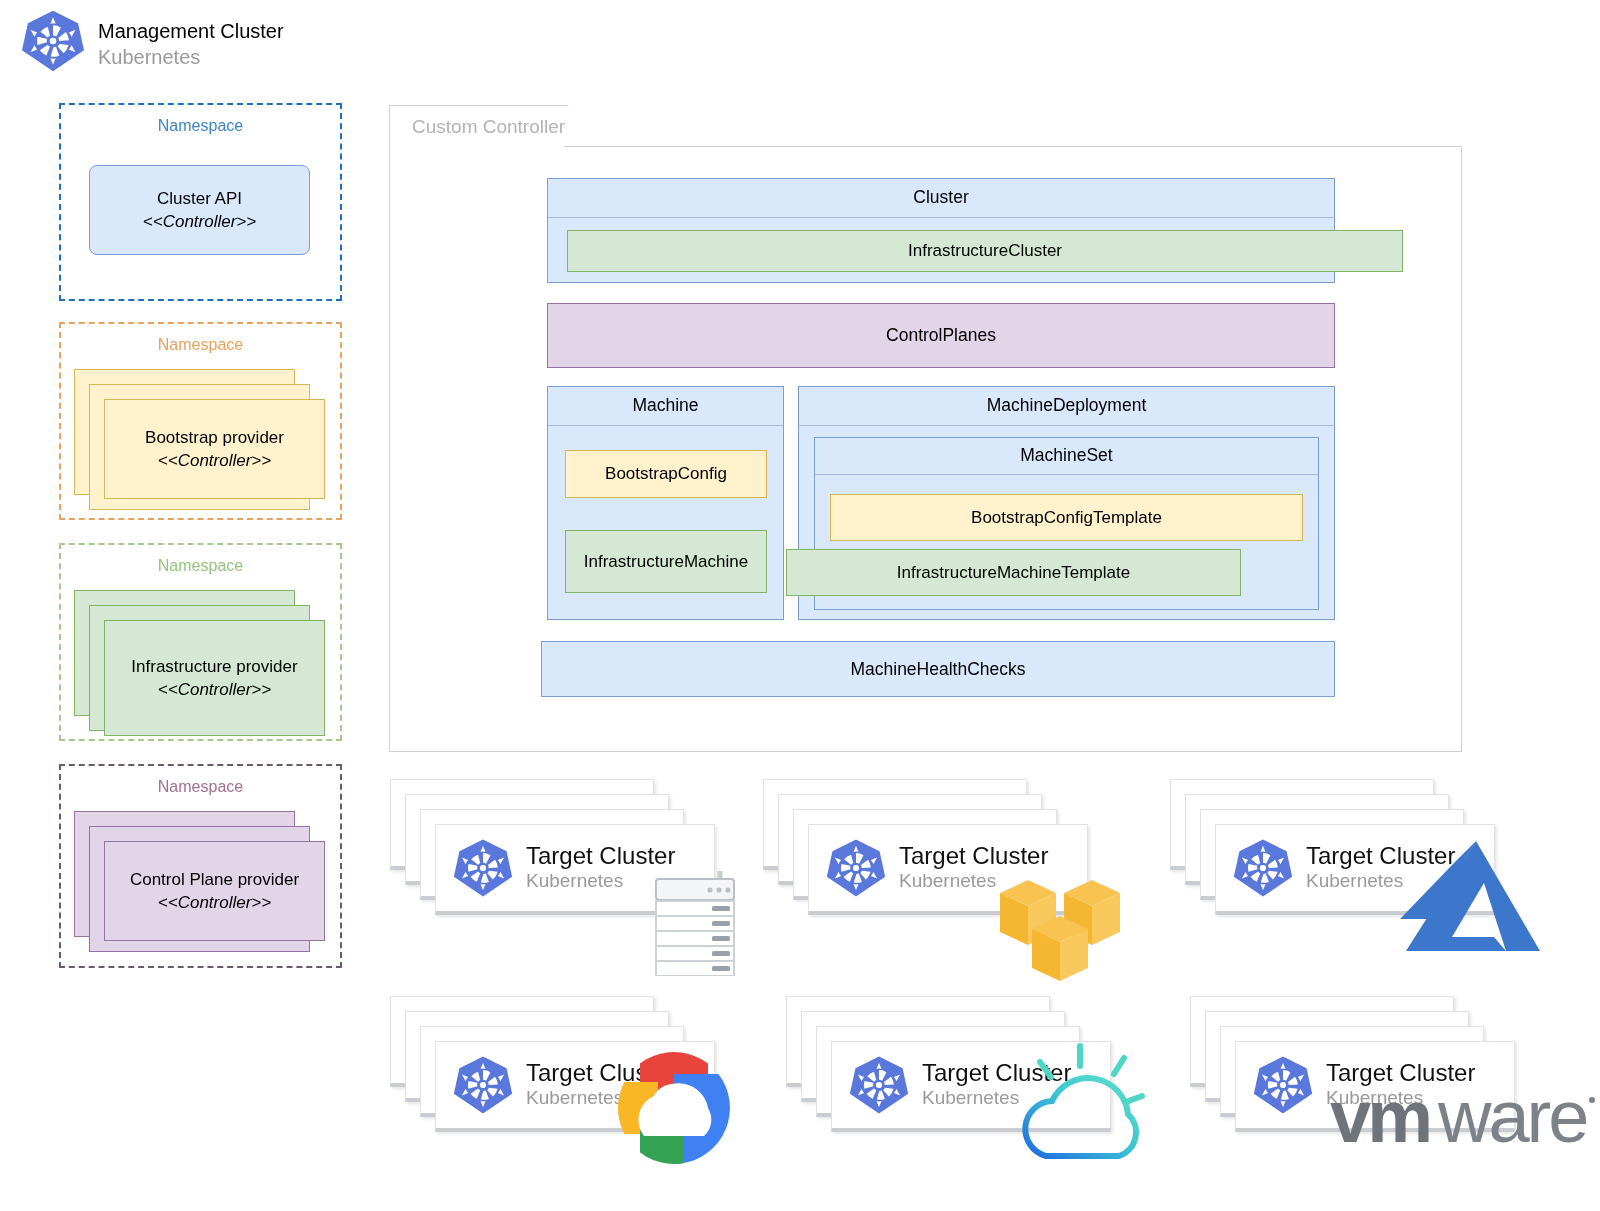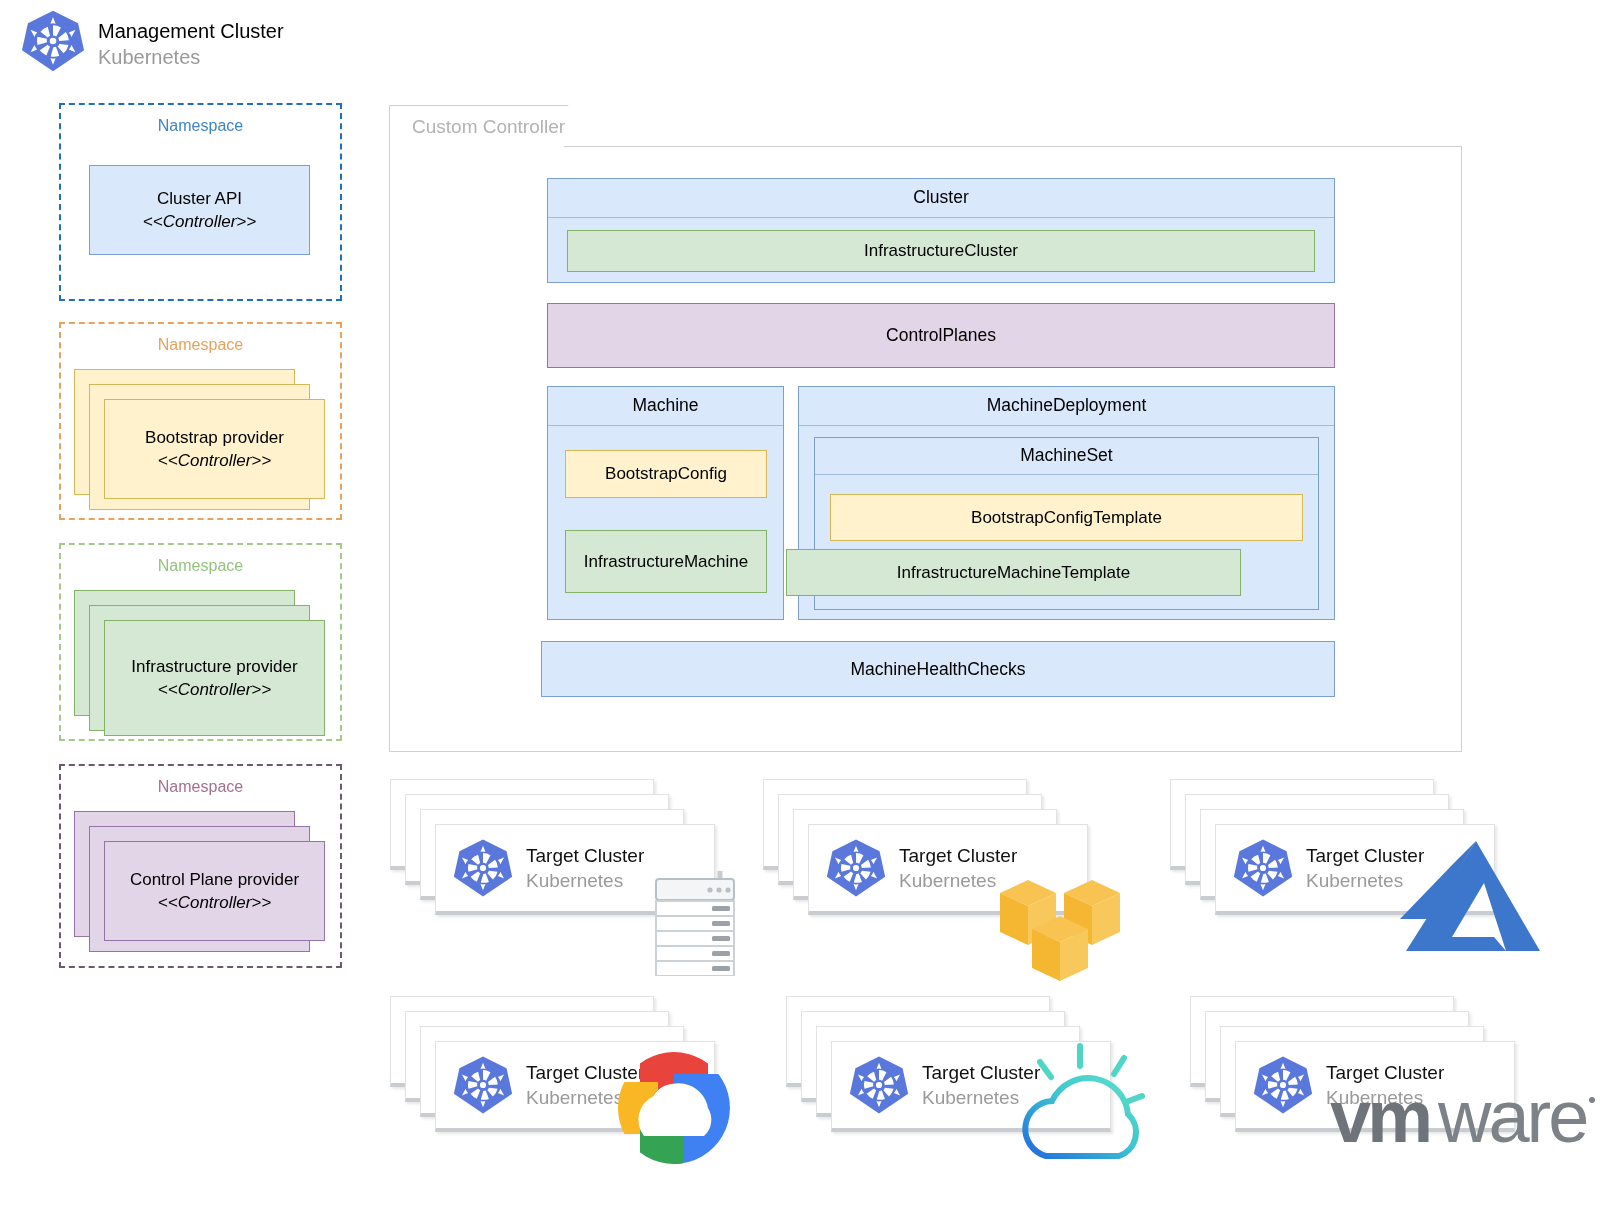--- a/index.html
+++ b/index.html
@@ -117,21 +117,21 @@
     border-bottom: 4px solid #c9ccd1;
     box-shadow: 2px 2px 3px rgba(0,0,0,0.10);
   }
   .tc-front {
     display: flex;
     align-items: center;
     padding-left: 16px;
   }
   .tc-k8s { width: 62px; height: 62px; flex: 0 0 62px; }
   .tc-text { margin-left: 12px; }
-  .tc-name { font-size: 19px; color: #111; line-height: 25px; white-space: nowrap; }
+  .tc-name { font-size: 24px; color: #111; line-height: 25px; white-space: nowrap; }
   .tc-sub  { font-size: 19px; color: #9a9a9a; line-height: 25px; white-space: nowrap; }
 
   .tc-icon { position: absolute; }
 </style>
 </head>
 <body>
 
 <div class="abs" id="header-logo">
   <svg viewBox="0 0 100 100" width="66" height="66">
     <polygon points="50,4 88,23 97,64 50,96 3,64 12,23" fill="#5a78db"></polygon>
@@ -154,21 +154,21 @@
   </svg>
 </div>
 <div class="abs" id="header-text">
   <div id="header-title">Management Cluster</div>
   <div id="header-subtitle">Kubernetes</div>
 </div>
 
 <div class="abs ns-box ns-blue" style="left:59px; top:103px; width:283px; height:198px;">
   <div class="ns-label">Namespace</div>
 </div>
-<div class="abs ctrl-card c-blue" style="left:89px; top:165px; width:221px; height:90px;">
+<div class="abs ctrl-card c-blue" style="left:89px; top:165px; width:221px; height:90px;border-radius:8px;">
   <div>Cluster API</div>
   <div class="sub">&lt;&lt;Controller&gt;&gt;</div>
 </div>
 
 <div class="abs ns-box ns-orange" style="left:59px; top:322px; width:283px; height:198px;">
   <div class="ns-label">Namespace</div>
 </div>
 <div class="abs ctrl-card c-yellow" style="left:74px; top:369px; width:221px; height:126px;"></div>
 <div class="abs ctrl-card c-yellow" style="left:89px; top:384px; width:221px; height:126px;"></div>
 <div class="abs ctrl-card c-yellow" style="left:104px; top:399px; width:221px; height:100px;">
@@ -198,21 +198,21 @@
 
 <div class="abs" id="cr-tab" style="left:389px; top:105px; width:213px; height:42px;">
   <span>Custom Controller</span>
 </div>
 <div class="abs" id="cr-panel" style="left:389px; top:146px; width:1073px; height:606px;"></div>
 <div class="abs" id="cr-tab-cover" style="left:390px; top:145px; width:174px; height:3px;"></div>
 
 <div class="abs res b-blue" style="left:547px; top:178px; width:788px; height:105px;">
   <div class="res-title hdr-sep" style="padding:8px 0 9px 0;">Cluster</div>
 </div>
-<div class="abs res b-green leaf" style="left:567px; top:230px; width:748px; height:42px;">
+<div class="abs res b-green leaf" style="left:567px; top:230px; width:836px; height:42px;">
   <span>InfrastructureCluster</span>
 </div>
 
 <div class="abs res b-purple" style="left:547px; top:303px; width:788px; height:65px; display:flex; align-items:center; justify-content:center;">
   <div class="res-title">ControlPlanes</div>
 </div>
 
 <div class="abs res b-blue" style="left:547px; top:386px; width:237px; height:234px;">
   <div class="res-title hdr-sep" style="padding:8px 0 9px 0;">Machine</div>
 </div>

